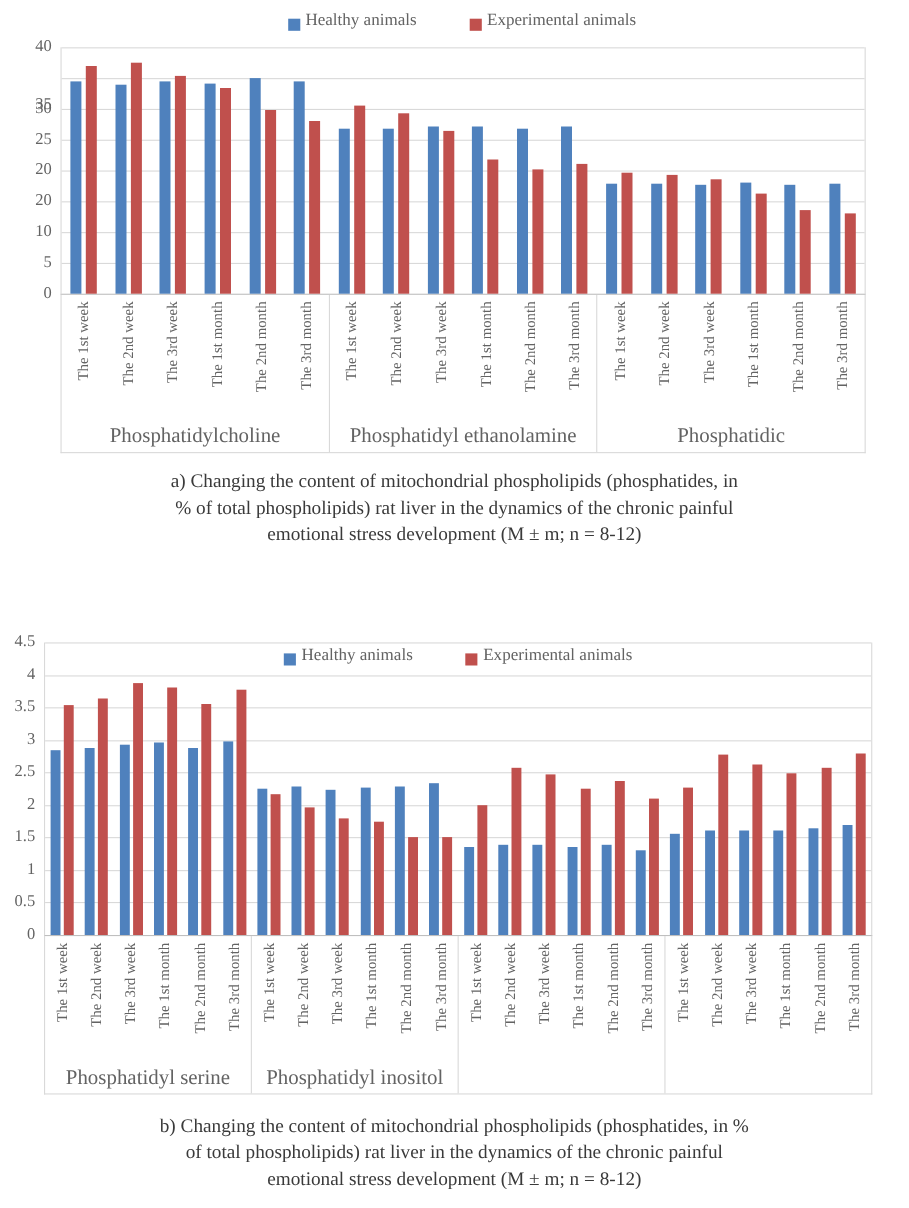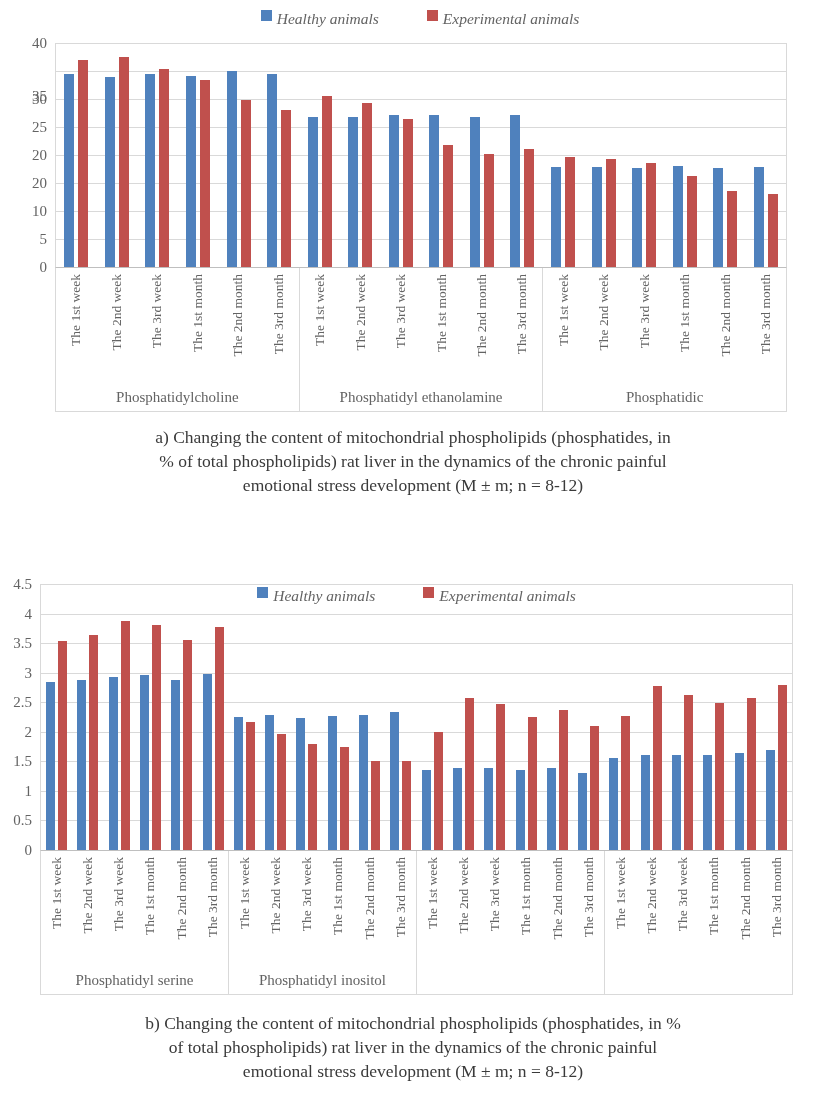--- a/index.html
+++ b/index.html
@@ -10,21 +10,21 @@
   html,body{margin:0;padding:0;}
   body{
     width:826px;height:1098px;background:#fff;position:relative;
     font-family:"Liberation Serif", serif; overflow:hidden;
   }
   .figure{position:absolute;inset:0;}
   
   .legend{display:flex;justify-content:center;gap:48px;font-size:15.5px;color:var(--axistext);}
   .legend-a{position:absolute;top:10px;left:55px;width:730px;}
   .legend-b{position:absolute;top:587px;left:40px;width:753px;}
-  .legend-item{display:flex;align-items:flex-start;font-style:italic;}
+  .legend-item{display:flex;align-items:flex-end;}
   .swatch{width:11px;height:11px;display:inline-block;margin-right:5px;flex:0 0 auto;}
   .swatch-healthy{background:var(--healthy);}
   .swatch-experimental{background:var(--experimental);}
   
   .chart{position:absolute;box-sizing:border-box;}
   .chart-a{top:43px;left:55px;width:732px;}
   .chart-b{top:584px;left:40px;width:753px;}
   .plot{
     position:relative;box-sizing:border-box;
     border-left:1px solid var(--gridline);
@@ -55,21 +55,21 @@
     border-bottom:1px solid var(--gridline);
   }
   .xgroup{flex:1;min-width:0;}
   .xgroup + .xgroup{border-left:1px solid var(--gridline);}
   .xcells{display:flex;height:117px;}
   .xcell{flex:1;display:flex;justify-content:center;align-items:flex-start;padding-top:6px;box-sizing:border-box;}
   .xlabel{
     writing-mode:vertical-rl;transform:rotate(180deg);
     font-size:13.5px;color:var(--axistext);line-height:1;white-space:nowrap;
   }
-  .xcat{height:26px;line-height:24px;text-align:center;font-size:15px;color:var(--axistext);
+  .xcat{height:26px;line-height:24px;text-align:center;font-size:19px;color:var(--axistext);
         white-space:nowrap;overflow:visible;}
   
   .caption{position:absolute;left:48px;width:730px;text-align:center;
            font-size:17.5px;line-height:24px;color:var(--captiontext);}
   #caption-a{top:425px;}
   #caption-b{top:1011px;}
 </style>
 </head>
 <body style="background: rgb(255, 255, 255);">
 

